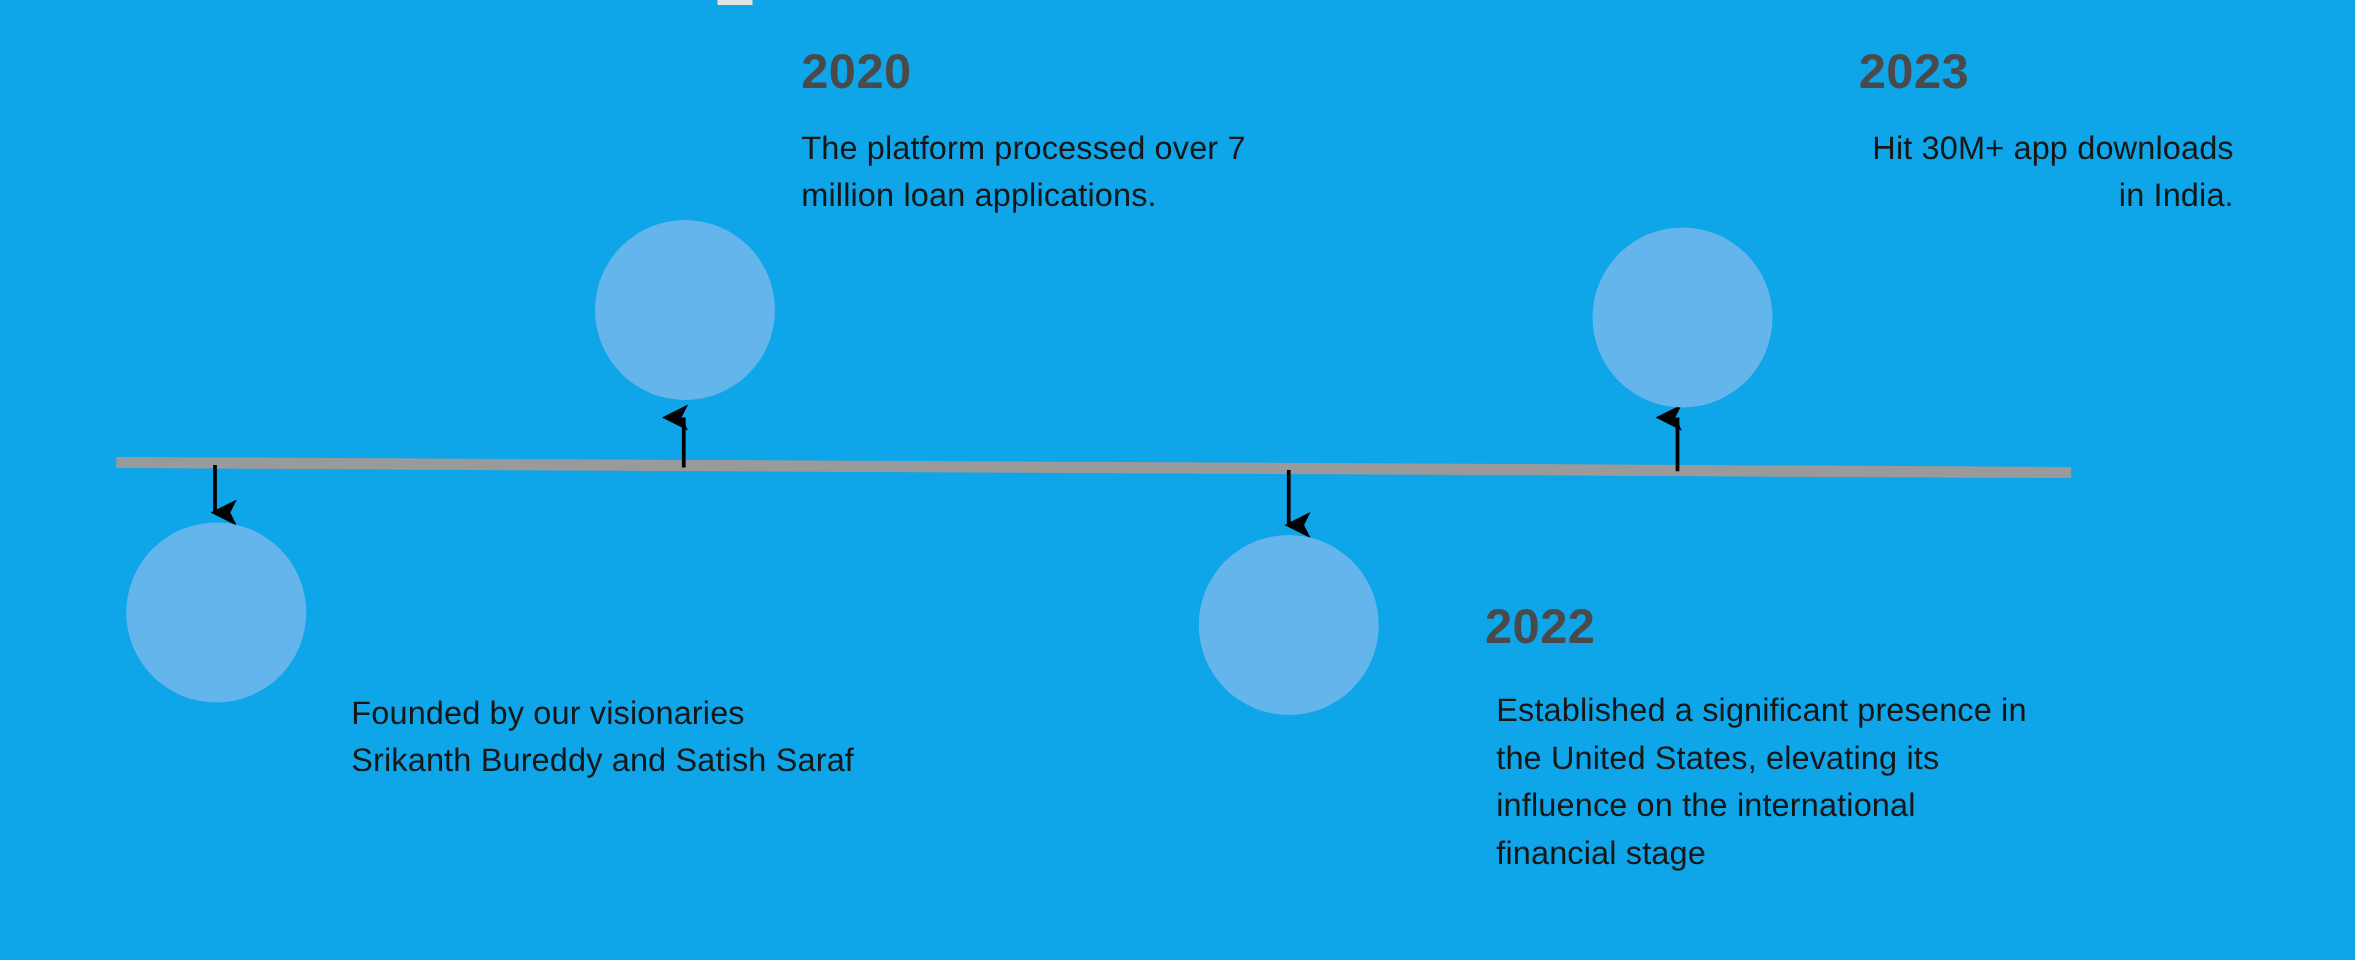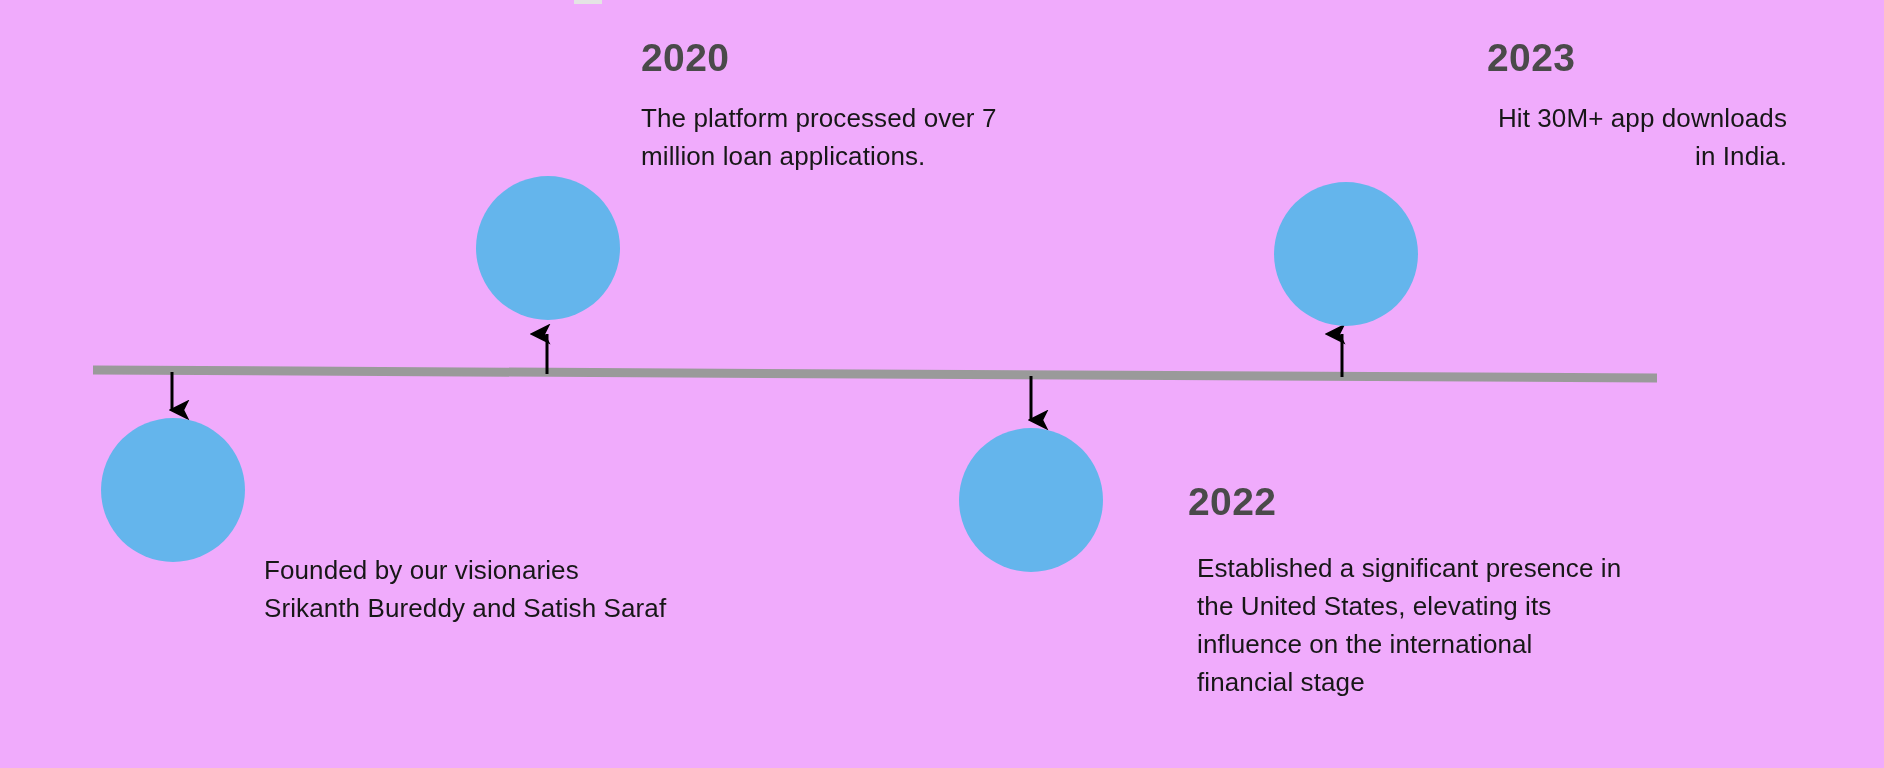--- a/index.html
+++ b/index.html
@@ -10,21 +10,21 @@
   }
   body {
     font-family: "Liberation Sans", sans-serif;
     -webkit-font-smoothing: antialiased;
   }
 
   #timeline-canvas {
     position: relative;
     width: 1884px;
     height: 768px;
-    background: #f0abfc;
+    background: #0ea5e9;
     overflow: hidden;
   }
 
   
   .axis-svg {
     position: absolute;
     left: 0;
     top: 0;
     width: 1884px;
     height: 768px;
@@ -109,21 +109,21 @@
     <div class="milestone-year">2020</div>
     <div class="milestone-desc" style="margin-top:22px; max-width:375px;">The platform processed over 7 million loan applications.</div>
   </div>
 
   <div class="milestone-text" style="left:1487px; top:38px; width:420px;">
     <div class="milestone-year">2023</div>
     <div class="milestone-desc" style="margin-top:22px; max-width:300px;text-align:right;">Hit 30M+ app downloads in India.</div>
   </div>
 
   <div class="milestone-text" style="left:264px; top:522px; width:440px;">
-    <div class="milestone-desc" style="margin-top:29px; max-width:410px;">Founded by our visionaries Srikanth Bureddy and Satish Saraf</div>
+    <div class="milestone-desc" style="margin-top:29px; max-width:410px;margin-left:17px;">Founded by our visionaries Srikanth Bureddy and Satish Saraf</div>
   </div>
 
   <div class="milestone-text" style="left:1188px; top:482px; width:520px;">
     <div class="milestone-year">2022</div>
     <div class="milestone-desc desc-indent" style="margin-top:28px; max-width:437px;">Established a significant presence in the United States, elevating its influence on the international financial stage</div>
   </div>
 
 </div>
 
 </body></html>

